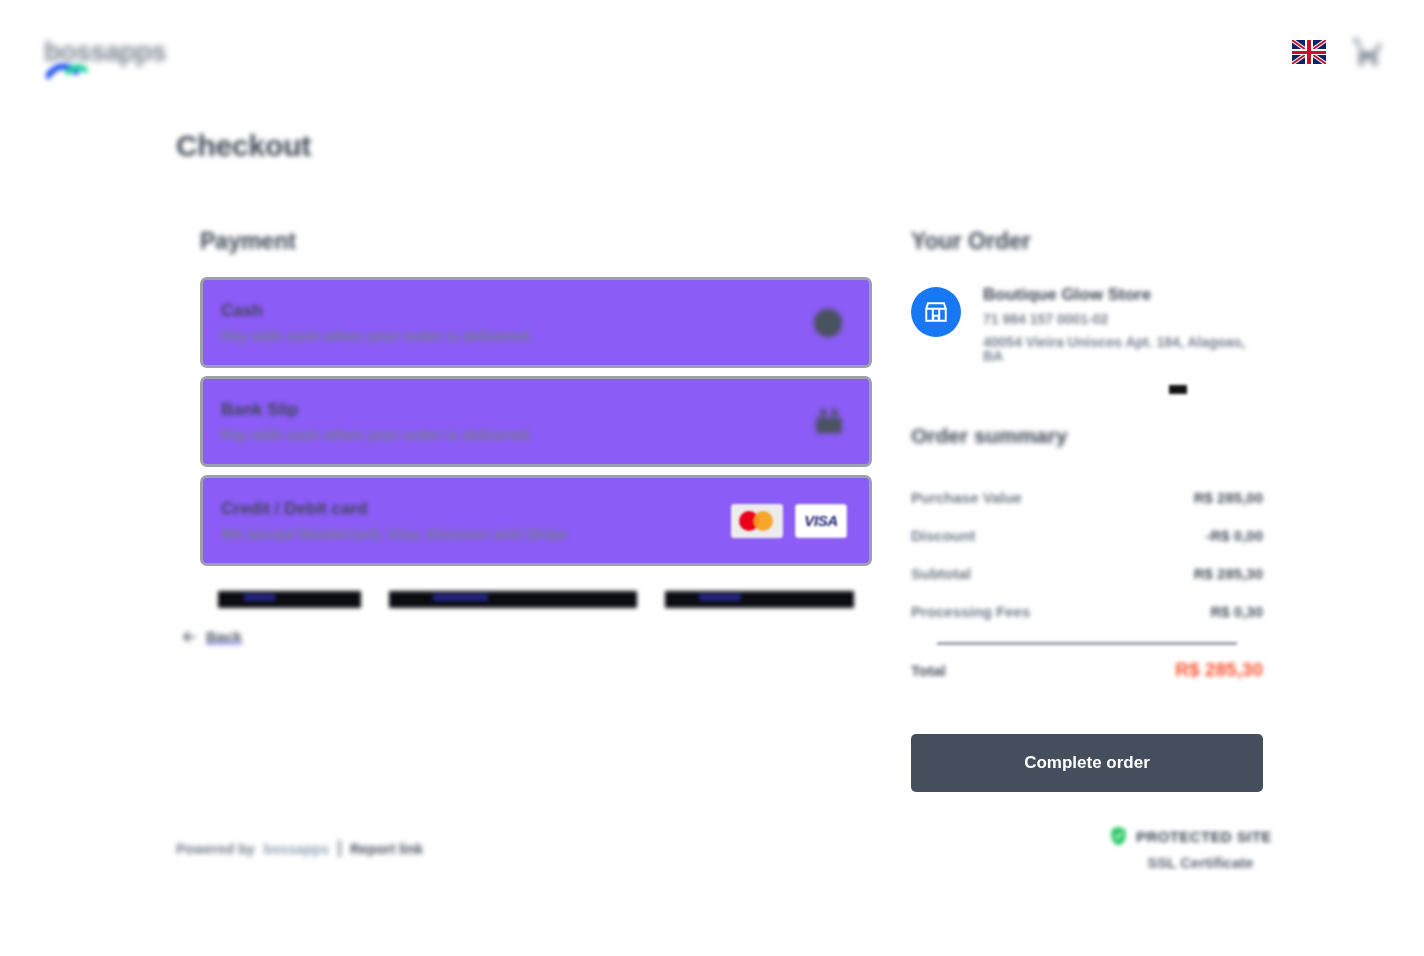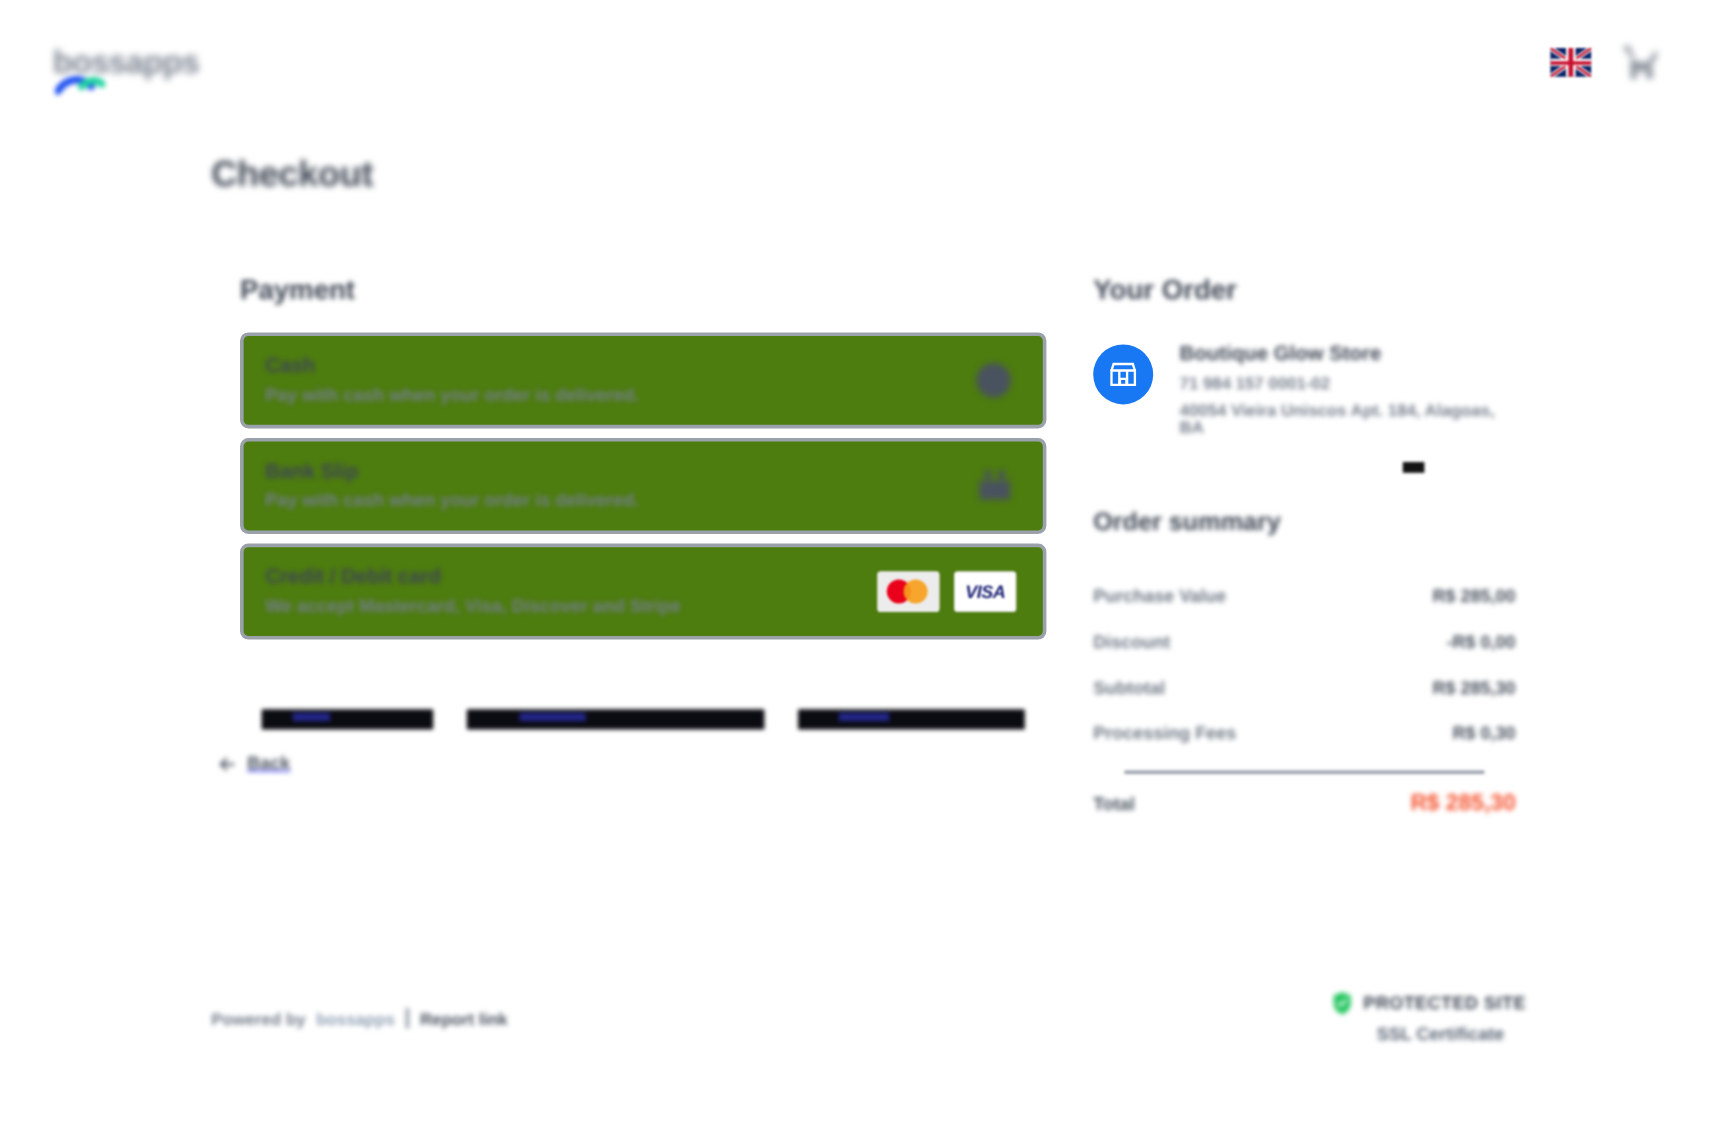--- a/index.html
+++ b/index.html
@@ -59,23 +59,23 @@
   }
   .section-title {
     position: absolute; left: 200px; top: 228px;
     font-size: 23px; font-weight: 700; color: #3e4654;
     filter: blur(2.4px);
   }
 
   
   .options { position: absolute; left: 200px; top: 277px; width: 672px; }
   .option {
-    position: relative; width: 672px; height: 80px;
+    position: relative; width: 672px; height: 91px;
     border: 3px solid #9aa1ab; border-radius: 7px;
-    background: #4d7c0f; margin-bottom: 8px;
+    background: #8b5cf6; margin-bottom: 8px;
     display: flex; align-items: center; justify-content: space-between;
     padding: 0 22px 0 18px;
   }
   .option-texts { display: flex; flex-direction: column; gap: 8px; }
   .opt-title {
     font-size: 17px; font-weight: 700; color: #3e4654;
     filter: blur(2.3px); line-height: 1.05; width: fit-content;
   }
   .opt-desc {
     font-size: 15px; font-weight: 600; color: #737d8c;
@@ -352,20 +352,21 @@
       </div>
 
       <div class="sum-divider"></div>
 
       <div class="sum-total">
         <span class="total-label">Total</span>
         <span class="total-value">R$ 285,30</span>
       </div>
     </div>
 
+    <button class="complete-btn">Complete order</button>
   </div>
 
   <div class="footer-left">
     <span class="fl-text">Powered by</span>
     <span class="fl-brand">bossapps</span>
     <span class="fl-sep"></span>
     <span class="fl-report">Report link</span>
   </div>
 
   <div class="footer-right">

